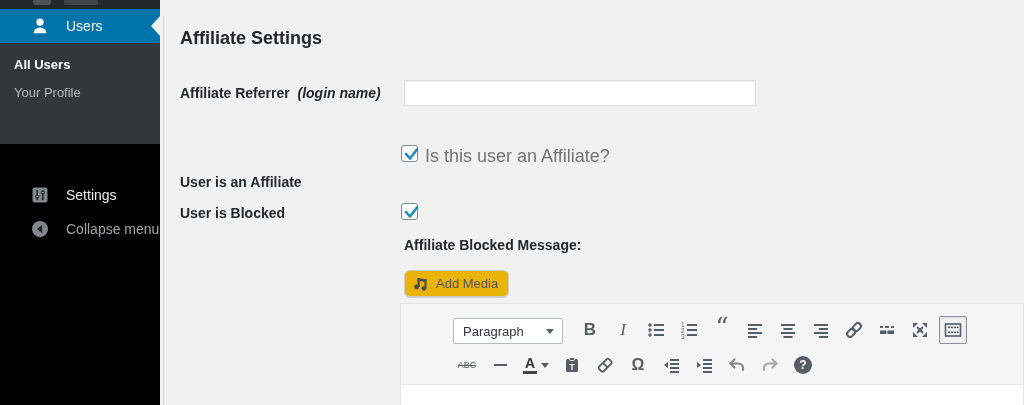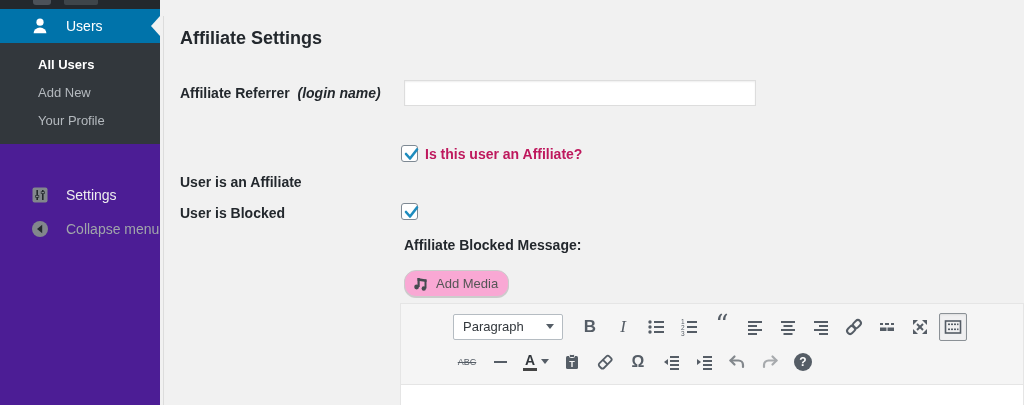--- a/index.html
+++ b/index.html
@@ -1,70 +1,70 @@
 <!DOCTYPE html>
 <html><head>
 <meta charset="utf-8">
 <style>
   * { box-sizing: border-box; margin: 0; padding: 0; }
   html,body { width:1024px; height:405px; }
   body { font-family:"Liberation Sans", sans-serif; background:#f1f1f1; overflow:hidden; }
   #app { position:relative; width:1024px; height:405px; overflow:hidden; background:#f1f1f1; }
 
   
-  .sidebar { position:absolute; left:0; top:0; width:160px; height:405px; background:#4c1d95; z-index:2; }
+  .sidebar { position:absolute; left:0; top:0; width:160px; height:405px; background:#000000; z-index:2; }
   .partial-item { position:absolute; left:0; top:0; width:160px; height:9px; background:#23282d; overflow:hidden; }
   .partial-item .smudge1 { position:absolute; left:33px; top:0; width:18px; height:5px; background:#565d64; border-radius:0 0 3px 3px; opacity:.8; }
   .partial-item .smudge2 { position:absolute; left:64px; top:0; width:34px; height:5px; background:#4a5157; border-radius:0 0 2px 2px; opacity:.7; }
 
   .menu-item { position:absolute; left:0; width:160px; height:34px; display:flex; align-items:center; cursor:pointer; }
   .menu-item .mi-icon { position:absolute; left:30px; top:50%; transform:translateY(-50%); width:20px; height:20px; display:flex; align-items:center; justify-content:center; }
   .menu-item .mi-label { position:absolute; left:66px; font-size:14px; color:#eeeeee; white-space:nowrap; }
 
   .menu-item.active { background:#0073aa; }
   .menu-item.active .mi-label { color:#ffffff; font-weight:500; }
   .active-arrow { position:absolute; right:0; top:7px; width:0; height:0;
       border-top:10px solid transparent; border-bottom:10px solid transparent; border-right:9px solid #f1f1f1; }
 
   .submenu { position:absolute; left:0; top:43px; width:160px; height:101px; background:#32373c; padding-top:8px; }
-  .submenu-item { display:block; padding:6px 0 6px 14px; font-size:13px; color:#b4b9be; cursor:pointer; line-height:16px;margin-left:24px; }
+  .submenu-item { display:block; padding:6px 0 6px 14px; font-size:13px; color:#b4b9be; cursor:pointer; line-height:16px; }
   .submenu-item.current { color:#ffffff; font-weight:700; }
 
   .muted-label .mi-label { color:#a0a5aa; }
 
   
   .content { position:absolute; left:160px; top:16px; width:864px; height:348px; }
   .content-rule { position:absolute; left:3px; top:0; width:1px; height:405px; background:#dcdcdc; }
 
   .page-title { position:absolute; left:20px; top:12px; font-size:18px; font-weight:700; color:#23282d; }
 
   .field-label { position:absolute; left:20px; font-size:14px; font-weight:700; color:#23282d; white-space:nowrap; }
   .field-label .note { font-style:italic; font-weight:700; }
 
   .text-input { position:absolute; left:244px; top:64px; width:352px; height:26px; border:1px solid #ddd;
       background:#fff; box-shadow:inset 0 1px 2px rgba(0,0,0,.07); font-size:14px; padding:0 6px; color:#32373c; border-radius:0; }
 
-  .check-row-label { position:absolute; font-size:14px; color:#be185d; white-space:nowrap;font-weight:bold; }
+  .check-row-label { position:absolute; font-size:18px; color:#737373; white-space:nowrap; }
 
   .wp-checkbox { position:absolute; width:17px; height:17px; background:#fff; border:1px solid #7e8993;
       border-radius:3px; cursor:pointer; display:inline-block; }
   .wp-checkbox svg { display:none; position:absolute; left:0px; top:-1px; }
   .wp-checkbox.checked svg { display:block; }
 
   .section-label { position:absolute; font-size:14px; font-weight:700; color:#23282d; }
 
   
   .add-media-btn { position:absolute; left:244px; top:254px; height:27px; display:flex; align-items:center; gap:6px;
-      padding:0 10px 0 8px; background:#f9a8d4; border:1px solid #ccc; border-radius:12px; color:#555;
+      padding:0 10px 0 8px; background:#eab308; border:1px solid #ccc; border-radius:6px; color:#555;
       font-size:13px; cursor:pointer; box-shadow:0 1px 0 #ccc; }
 
   
   .editor-wrap { position:absolute; left:240px; top:287px; right:0; height:160px; border:1px solid #e5e5e5; background:#fff; }
   .mce-toolbar-grp { background:#f5f5f5; border-bottom:1px solid #e5e5e5; padding:5px 0 5px 12px; }
-  .mce-row { display:flex; align-items:center; height:35px;padding-left:40px; }
+  .mce-row { display:flex; align-items:flex-end; height:35px;padding-left:40px; }
 
   .mce-listbox { width:110px; height:26px; background:#fff; border:1px solid #b5bcc2; border-radius:2px;
       display:flex; align-items:center; justify-content:space-between; padding:0 8px 0 9px; margin-right:13px;
       font-size:13px; color:#32373c; cursor:pointer; }
   .caret-down { width:0; height:0; border-left:4px solid transparent; border-right:4px solid transparent; border-top:5px solid #555d66; }
 
   .mce-btn { width:28px; height:28px; margin-right:5px; display:flex; align-items:center; justify-content:center;
       border:1px solid transparent; border-radius:2px; cursor:pointer; color:#555d66; }
   .mce-btn.pressed { border:1px solid #8b9196; background:#f0f0f1; box-shadow:inset 0 1px 2px rgba(0,0,0,.08); }
   .mce-btn.wide { width:34px; }
@@ -101,21 +101,20 @@
           <circle cx="10" cy="6.2" r="3.6" fill="#ffffff"></circle>
           <path d="M3.6 17.2 a6.4 5.6 0 0 1 12.8 0 z" fill="#ffffff"></path>
         </svg>
       </span>
       <span class="mi-label">Users</span>
       <span class="active-arrow"></span>
     </div>
 
     <div class="submenu">
       <div class="submenu-item current">All Users</div>
-      <div class="submenu-item">Add New</div>
       <div class="submenu-item">Your Profile</div>
     </div>
 
 
     <div class="menu-item" style="top:178px;">
       <span class="mi-icon">
         <svg width="20" height="20" viewBox="0 0 20 20">
           <rect x="2.5" y="2.5" width="15" height="15" rx="2" fill="#82878c"></rect>
           <line x1="7.2" y1="5" x2="7.2" y2="15" stroke="#23282d" stroke-width="1.6"></line>
           <line x1="12.8" y1="5" x2="12.8" y2="15" stroke="#23282d" stroke-width="1.6"></line>

